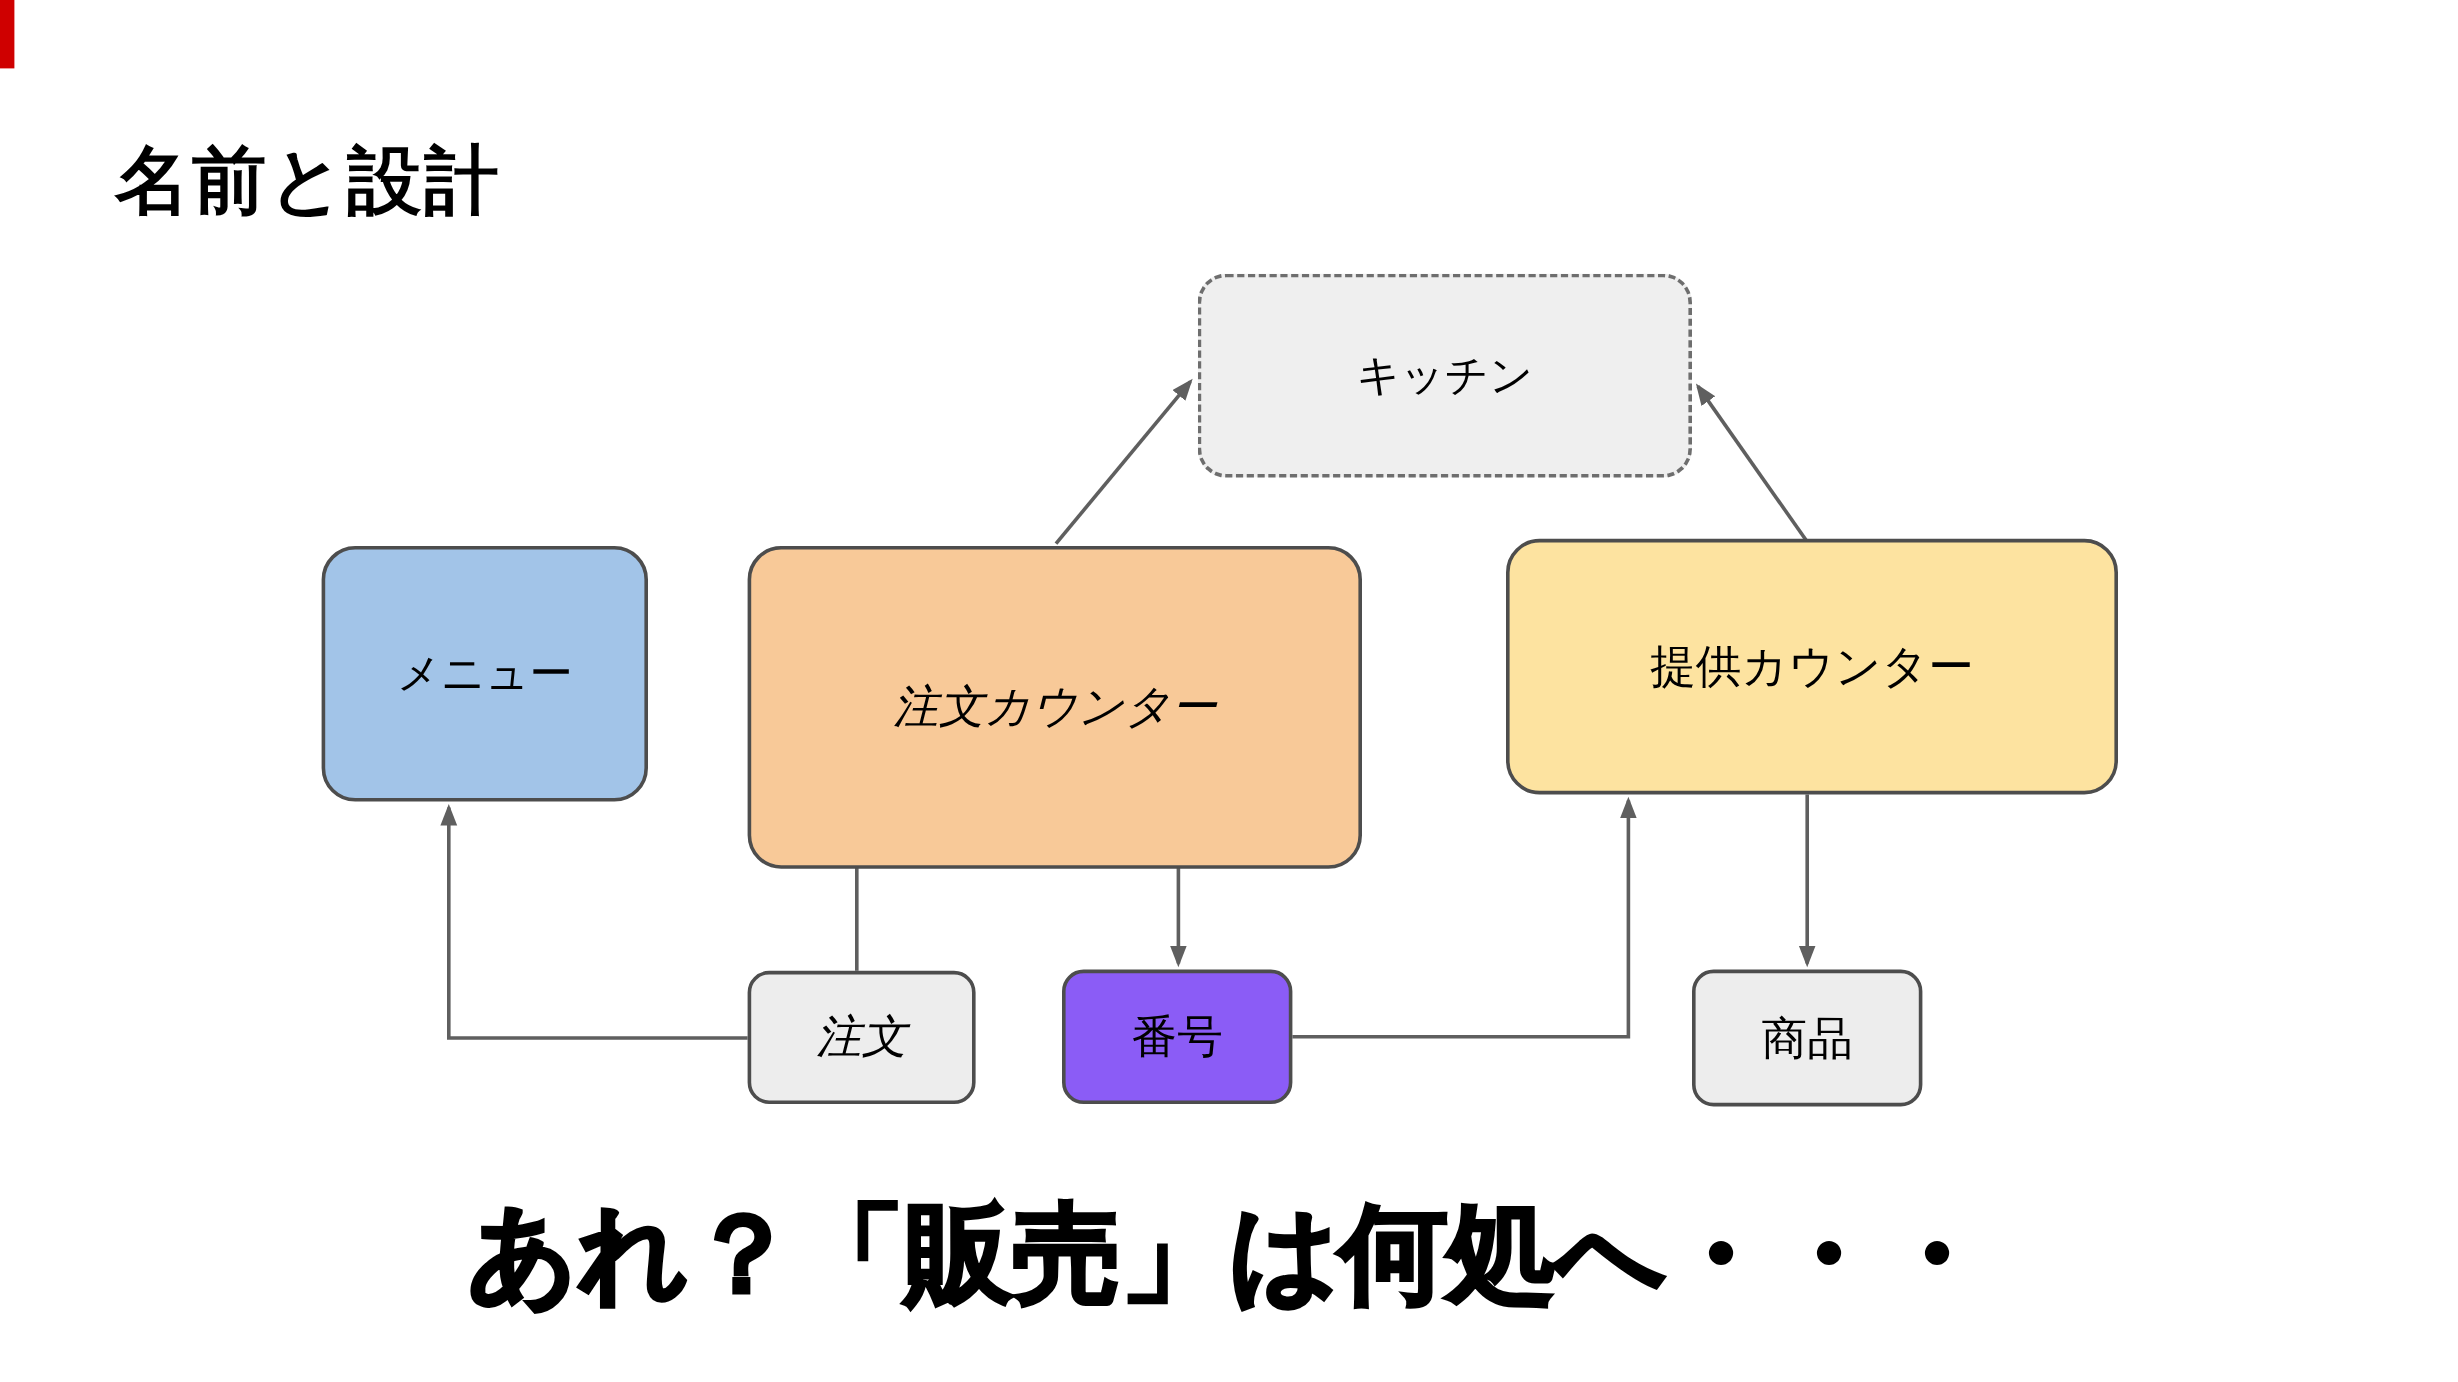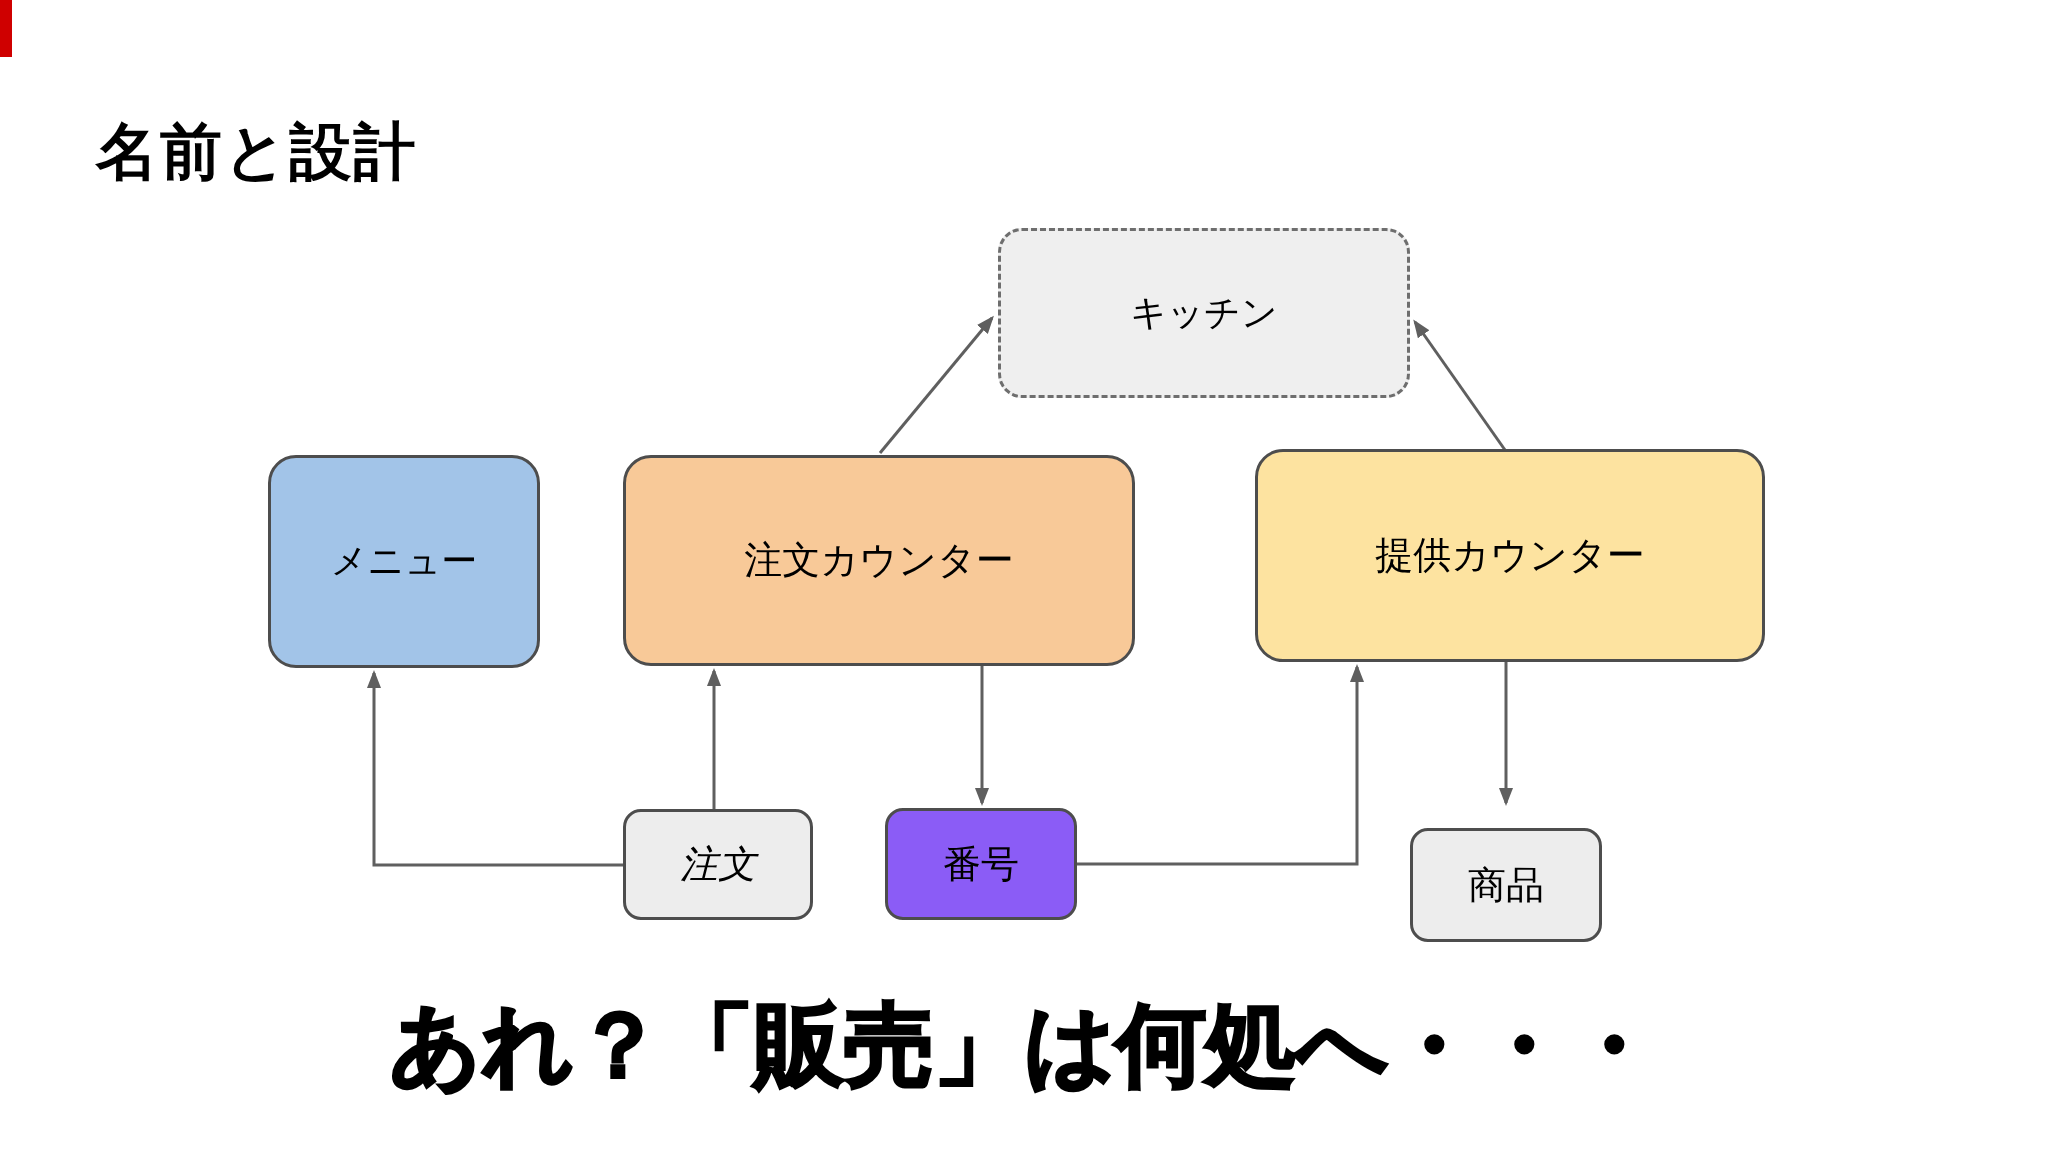--- a/index.html
+++ b/index.html
@@ -24,21 +24,21 @@
     display:flex;align-items:center;justify-content:center;
     border:3px solid #4d4d4d;
     box-sizing:border-box;
     font-size:38px;font-weight:500;
     white-space:nowrap;
   }
   .node.big{border-radius:28px;}
   .node.small{border-radius:18px;}
   .node.dashed{border:3px dashed #6e6e6e;border-radius:24px;font-size:36px;}
   #node-menu{left:238px;top:455px;width:272px;height:213px;font-size:36px;margin-left:30px;}
-  #node-order-counter{left:623px;top:455px;width:512px;height:211px;}
+  #node-order-counter{left:623px;top:455px;width:512px;height:269px;font-style:italic;}
   #node-serving-counter{left:1255px;top:449px;width:510px;height:213px;}
   #node-kitchen{left:998px;top:228px;width:412px;height:170px;}
   #node-order{left:623px;top:809px;width:190px;height:111px;}
   #node-number{left:885px;top:808px;width:192px;height:112px;}
   #node-product{left:1410px;top:808px;width:192px;height:114px;}
   .edges{position:absolute;left:0;top:0;width:2048px;height:1152px;pointer-events:none;}
   .caption{
     position:absolute;left:0;top:985px;width:100%;
     text-align:center;
     font-size:90px;font-weight:900;
@@ -89,19 +89,19 @@
   </div>
 
   <div id="node-order" class="node small" style="background: rgb(237, 237, 237); font-style: italic;">
     <span>注文</span>
   </div>
 
   <div id="node-number" class="node small" style="background: #8b5cf6;">
     <span>番号</span>
   </div>
 
-  <div id="node-product" class="node small" style="background: rgb(237, 237, 237); margin-top: 20px;">
+  <div id="node-product" class="node small" style="background: rgb(237, 237, 237);">
     <span>商品</span>
   </div>
 
   <div class="caption">あれ？「販売」は何処へ・・・</div>
 
 </div>
 
 </body></html>

